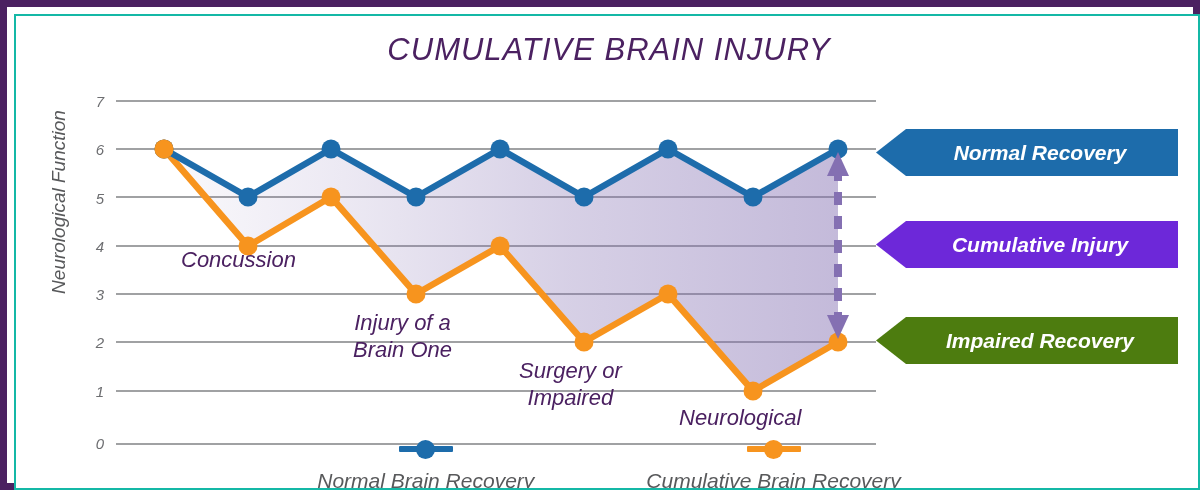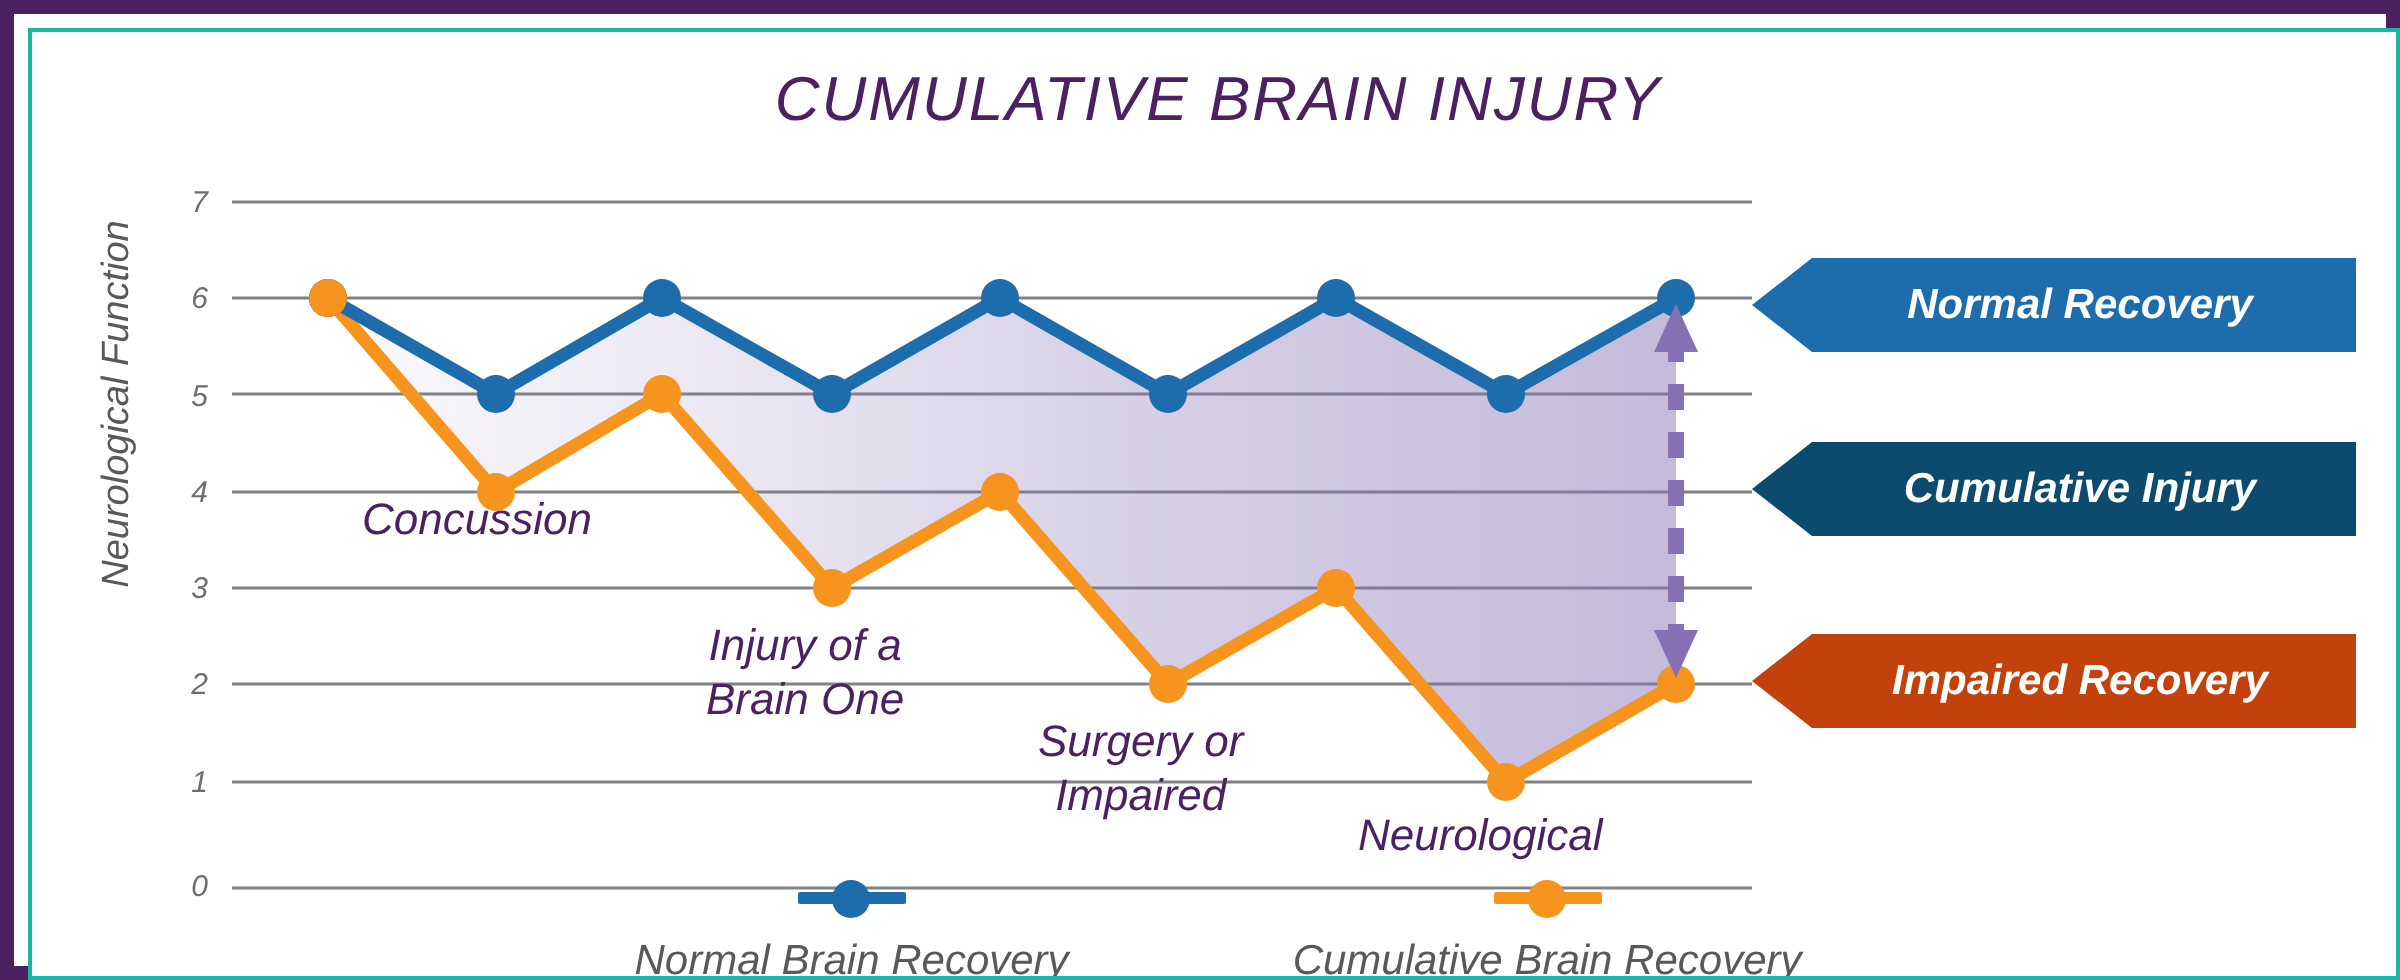--- a/index.html
+++ b/index.html
@@ -68,22 +68,22 @@
     display:flex;align-items:center;justify-content:center;
     color:#ffffff;
     font-size:21px;
     font-weight:bold;
     white-space:nowrap;
     padding-left:26px;
     box-sizing:border-box;
     clip-path:polygon(30px 0, 100% 0, 100% 100%, 30px 100%, 0 50%);
   }
   #callout-normal{background:#1d6cab;}
-  #callout-cumulative{background:#0c4a6e;}
-  #callout-impaired{background:#c2410c;}
+  #callout-cumulative{background:#6d28d9;}
+  #callout-impaired{background:#4d7c0f;}
 
   
   #legend{
     position:absolute;left:0;top:424px;width:1186px;
     display:flex;justify-content:center;align-items:center;
     gap:112px;
   }
   .legend-item{display:flex;align-items:center;gap:11px;flex-direction:column;}
   .legend-glyph{position:relative;width:54px;height:18px;}
   .legend-glyph .bar{

